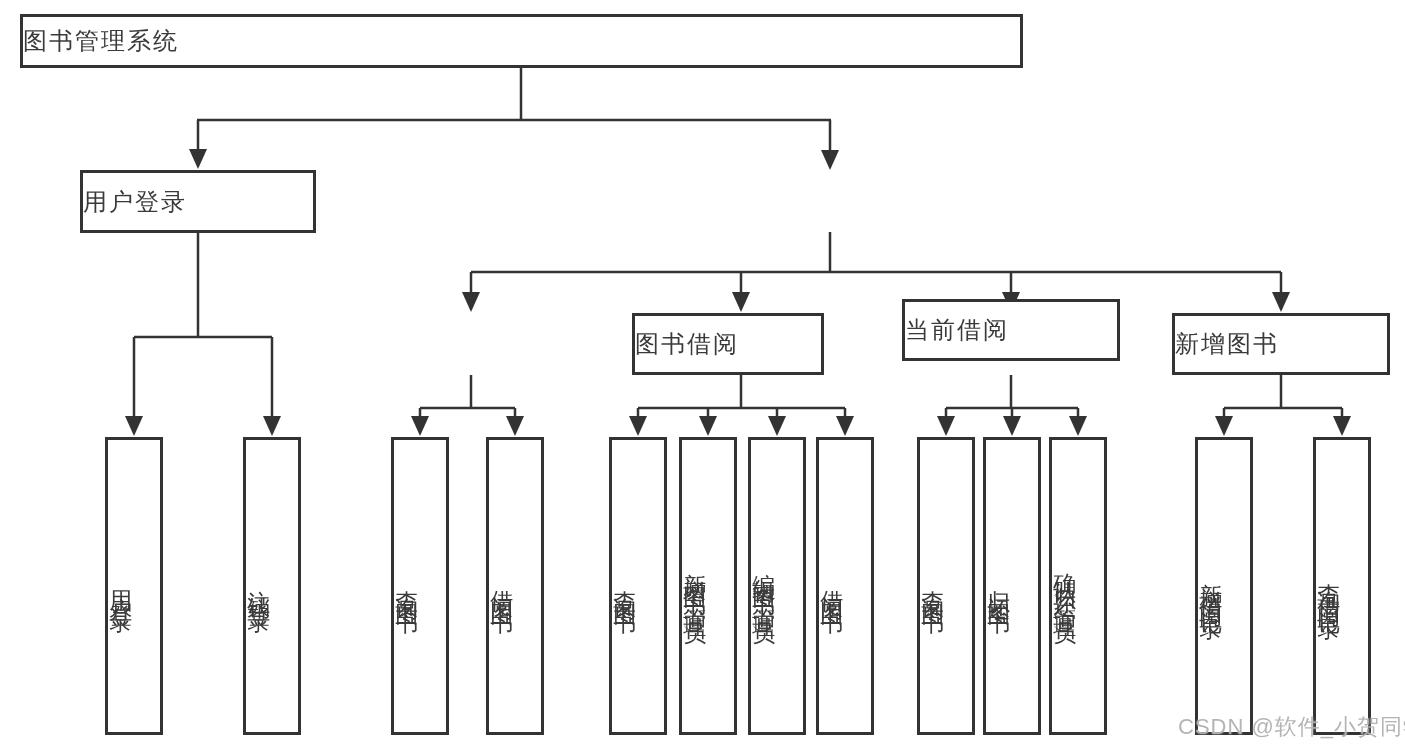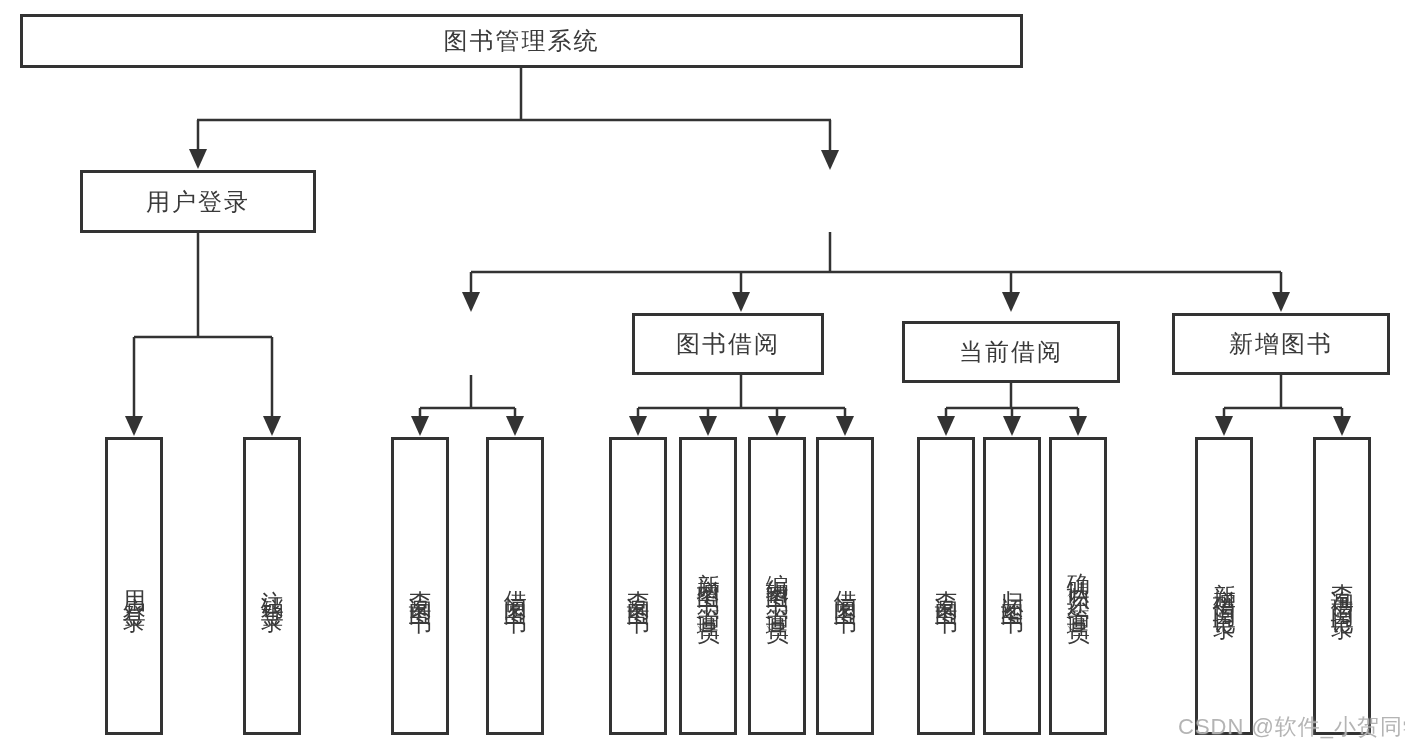--- a/index.html
+++ b/index.html
@@ -23,21 +23,21 @@
     height: 747px;
     z-index: 1;
   }
   .node {
     position: absolute;
     box-sizing: border-box;
     border: 3px solid #333333;
     background: #ffffff;
     display: flex;
     align-items: center;
-    justify-content: center;
+    justify-content: flex-start;
     z-index: 2;
   }
   .node .hlabel {
     font-size: 24px;
     color: #3a3a3a;
     letter-spacing: 2px;
     white-space: nowrap;
   }
   .leaf .vlabel {
     writing-mode: vertical-rl;
@@ -132,21 +132,21 @@
     <span class="hlabel">图书管理系统</span>
   </div>
 
   <div class="node" style="left:80px; top:170px; width:236px; height:63px;">
     <span class="hlabel">用户登录</span>
   </div>
 
   <div class="node" style="left:632px; top:313px; width:192px; height:62px;">
     <span class="hlabel">图书借阅</span>
   </div>
-  <div class="node" style="left:902px; top:321px; width:218px; height:62px;">
+  <div class="node" style="left:902px; top:299px; width:218px; height:62px;">
     <span class="hlabel">当前借阅</span>
   </div>
   <div class="node" style="left:1172px; top:313px; width:218px; height:62px;">
     <span class="hlabel">新增图书</span>
   </div>
 
   <div class="node leaf" style="left:105px; top:437px; width:58px; height:298px;">
     <span class="vlabel">用户登录</span>
   </div>
   <div class="node leaf" style="left:243px; top:437px; width:58px; height:298px;">

